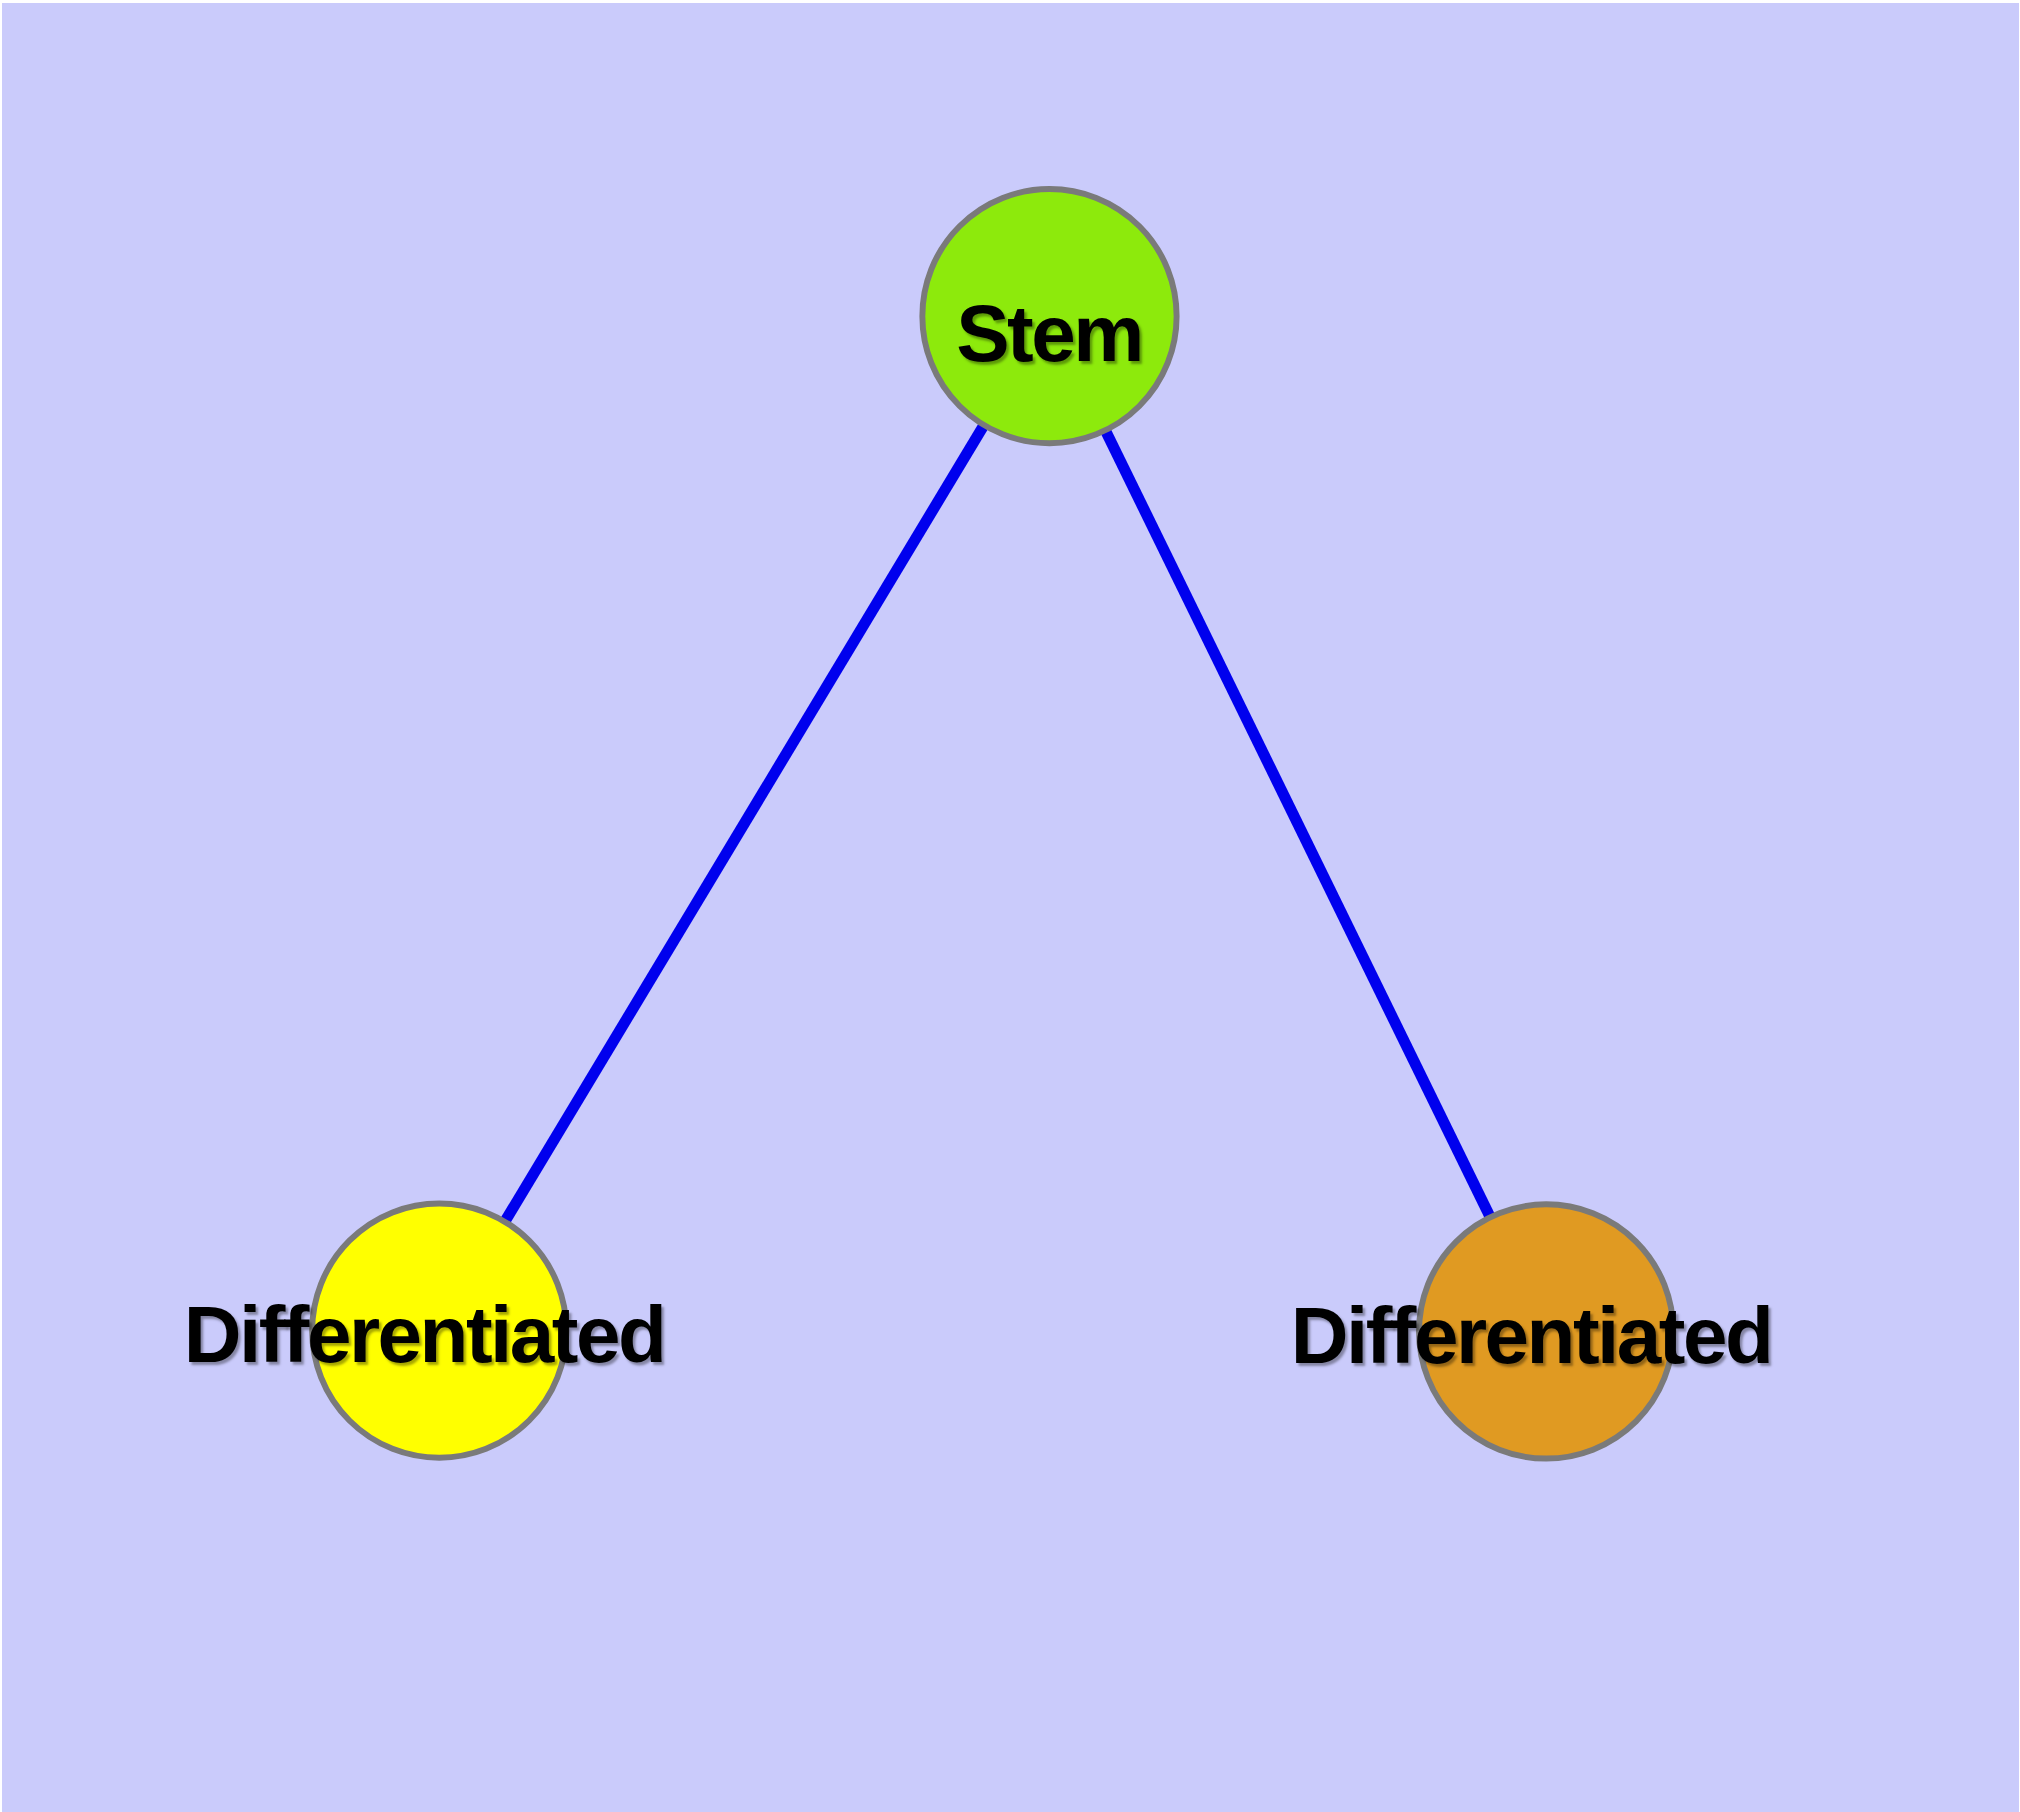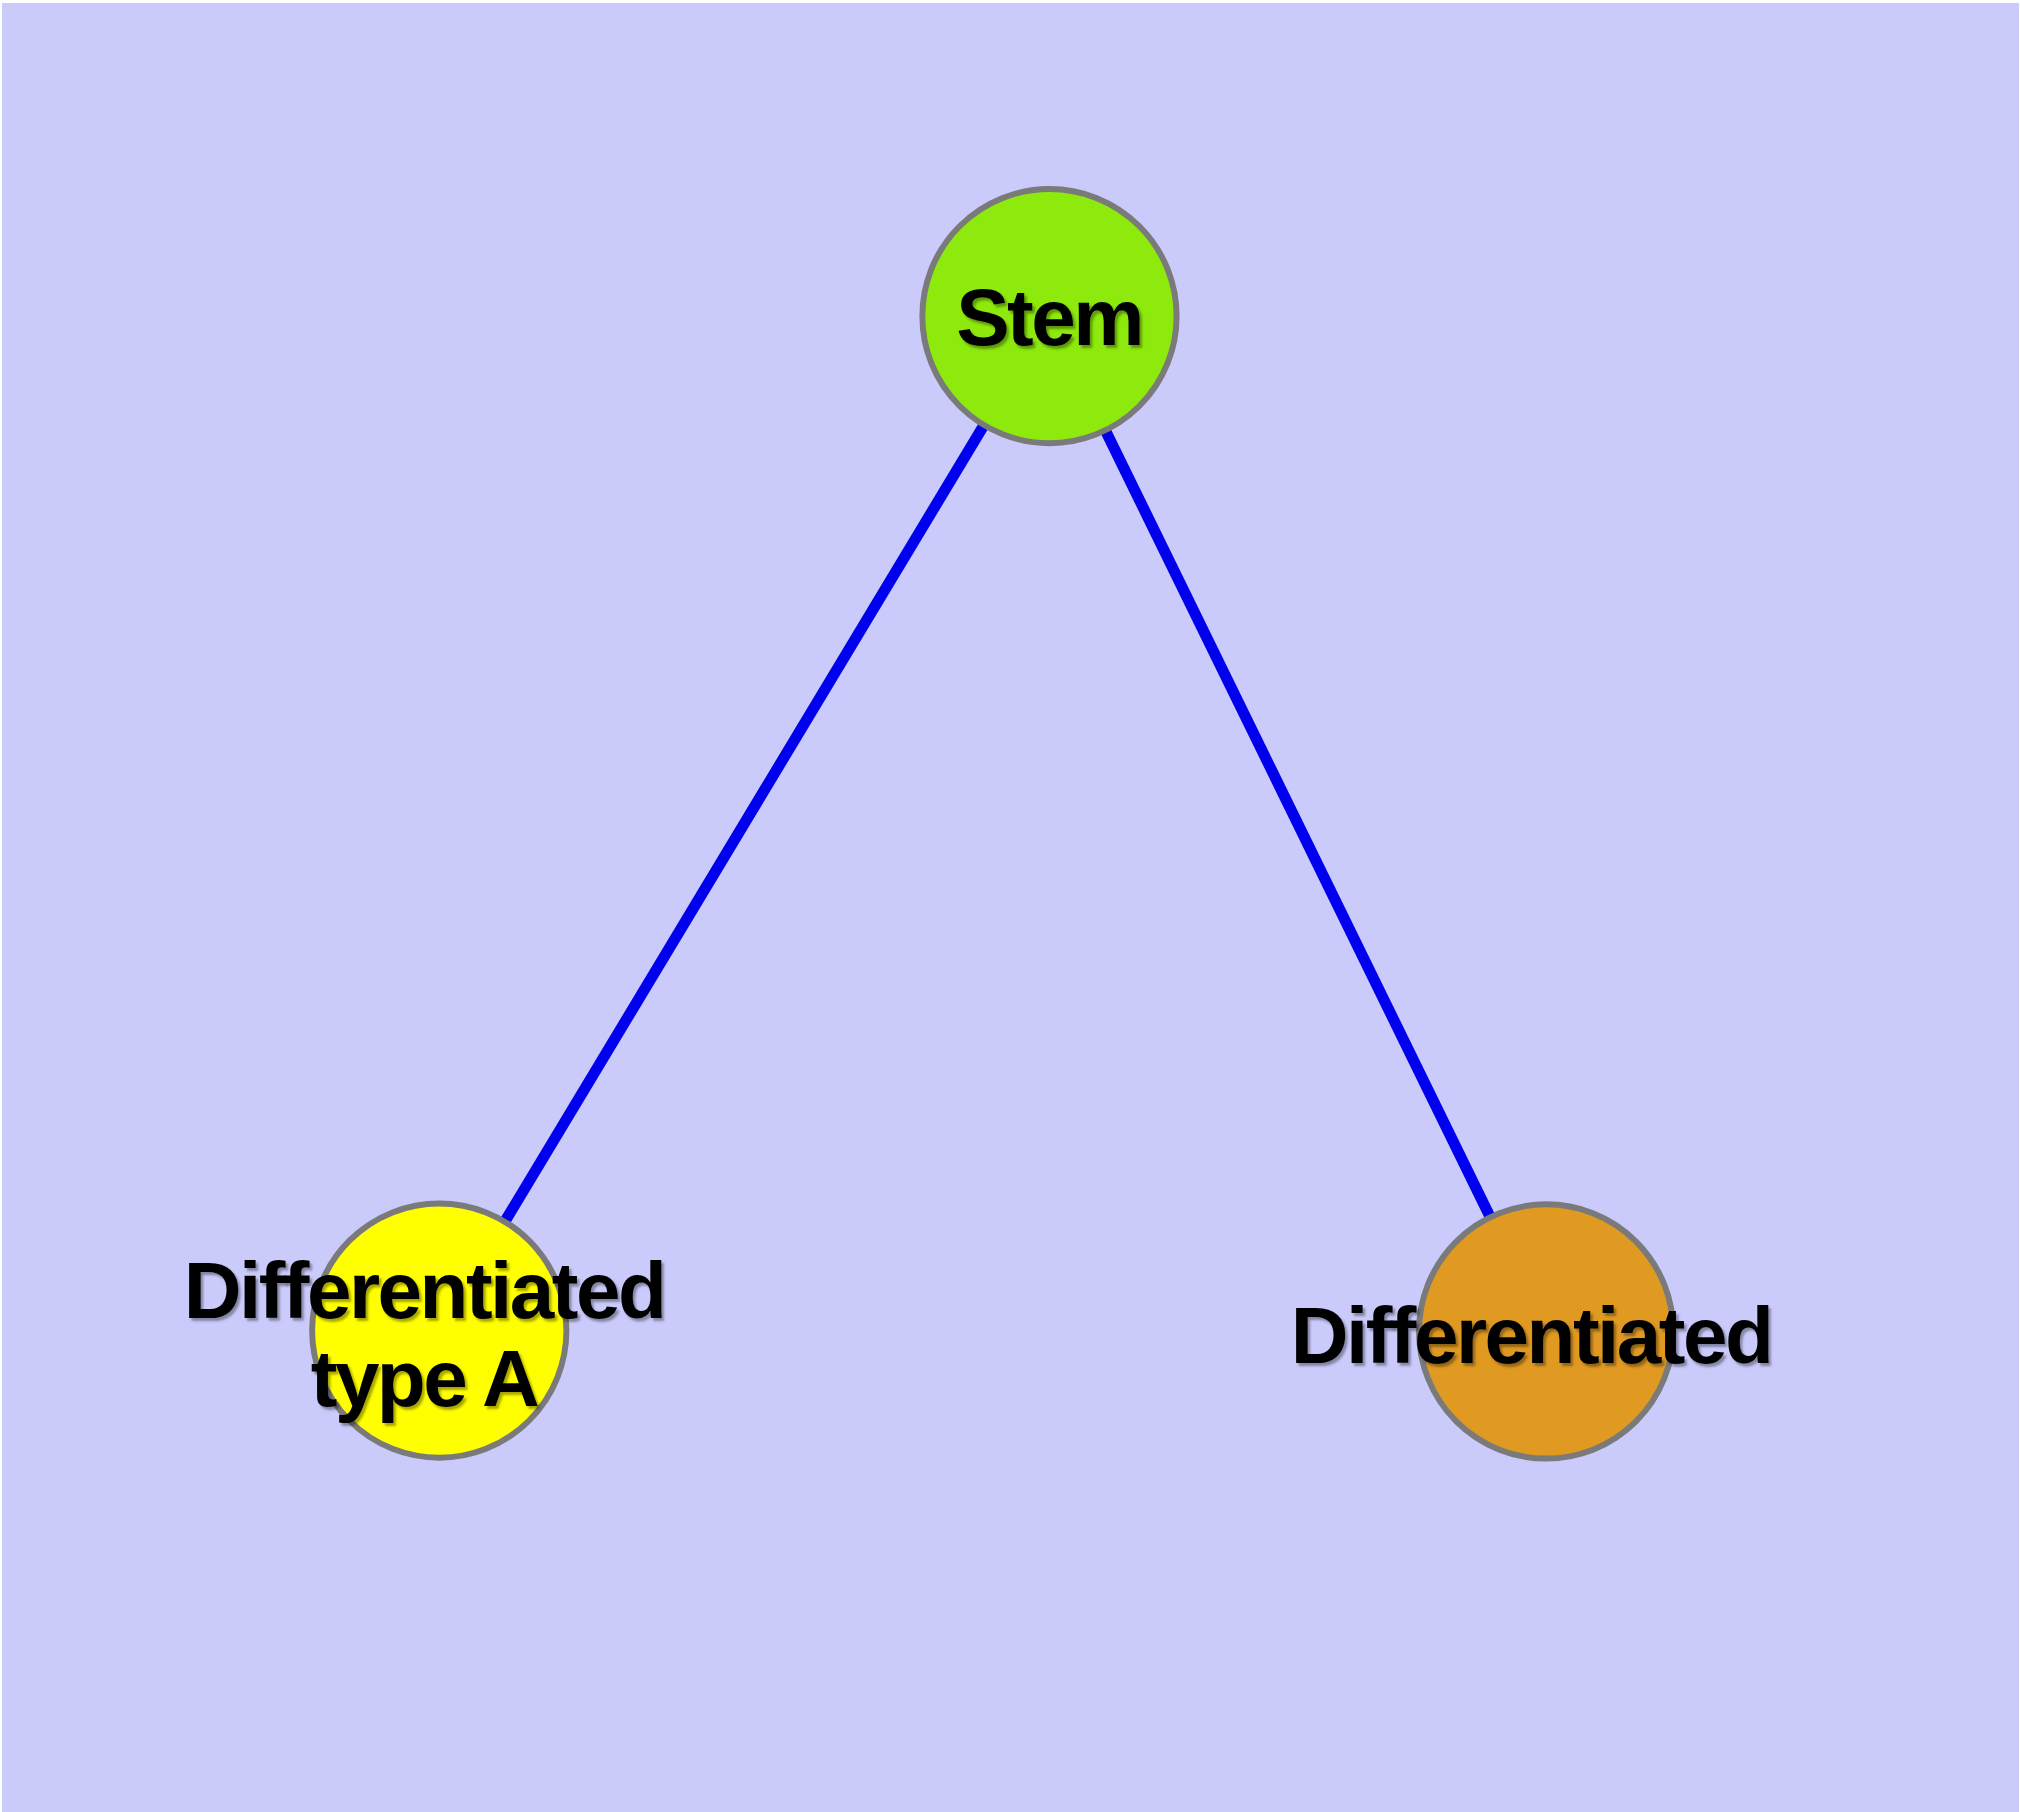--- a/index.html
+++ b/index.html
@@ -52,25 +52,24 @@
 <div class="canvas" id="diagram-canvas" style="background: rgb(202, 203, 251);"></div>
 
 <svg class="graph-svg" id="graph-svg" viewBox="0 0 2384 2138" xmlns="http://www.w3.org/2000/svg">
     <line x1="1238" y1="373" x2="518" y2="1570" stroke="#0000EE" stroke-width="13"></line>
     <line x1="1238" y1="373" x2="1824" y2="1571" stroke="#0000EE" stroke-width="13"></line>
     <circle cx="1238" cy="373" r="150" fill="#8DEA0C" stroke="#7A7A7A" stroke-width="7"></circle>
     <circle cx="518" cy="1570" r="150" fill="#FFFF00" stroke="#7A7A7A" stroke-width="7"></circle>
     <circle cx="1824" cy="1571" r="150" fill="#E09A22" stroke="#7A7A7A" stroke-width="7"></circle>
   </svg>
 
-<div class="node-label" id="label-stem" style="left: 1049px; top: 318px;">
+<div class="node-label" id="label-stem" style="left: 1049px; top: 334px;">
   <span class="label-line">Stem</span>
 </div>
 
 <div class="node-label" id="label-type-a" style="left: 424px; top: 1335px;">
   <span class="label-line">Differentiated</span>
-  <span class="label-line">type A</span>
 </div>
 
 <div class="node-label" id="label-type-b" style="left: 1531px; top: 1336px;">
   <span class="label-line">Differentiated</span>
 </div>
 
 
 </body></html>

